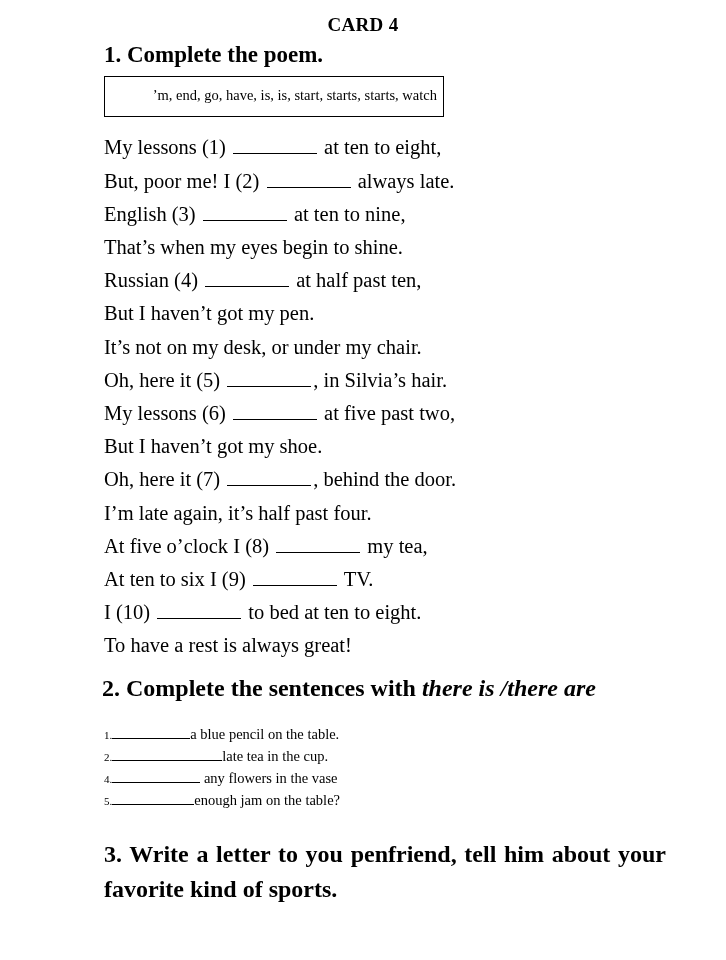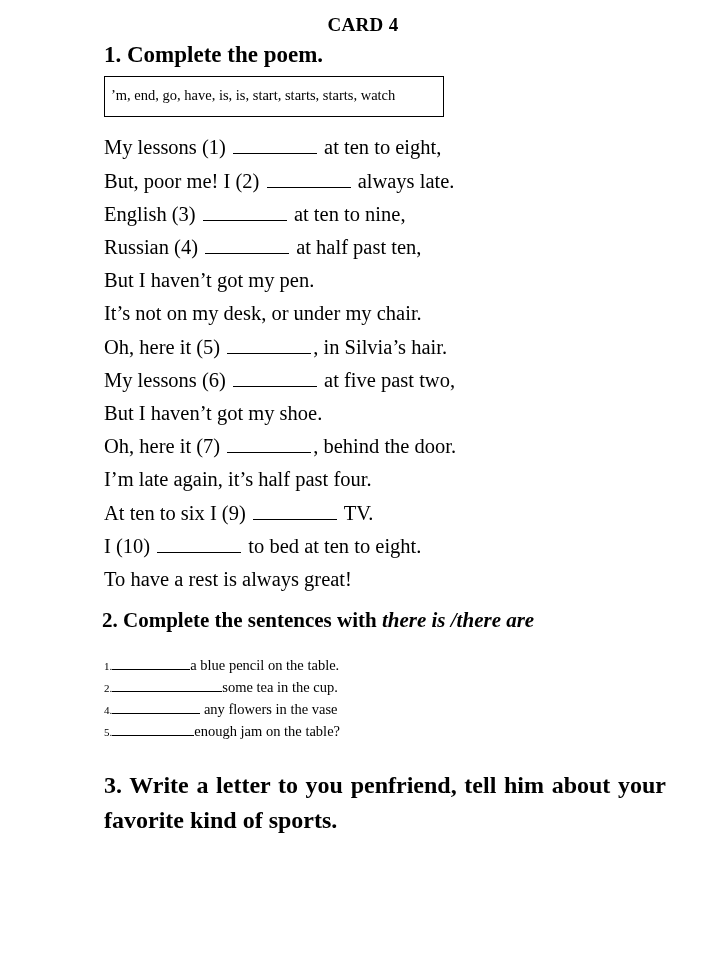--- a/index.html
+++ b/index.html
@@ -35,42 +35,42 @@
     padding-left: 70px;
   }
   .wordbank {
     box-sizing: border-box;
     margin-left: 70px;
     width: 340px;
     border: 1.6px solid #000;
     padding: 10px 6px 12px 6px;
     font-size: 14.5px;
     line-height: 1.2;
-    text-align: left;
+    text-align: right;
   }
   .poem {
     margin: 14px 0 0 0;
     padding-left: 70px;
   }
   .poem-line {
     font-size: 20.5px;
     line-height: 1.62;
     white-space: pre;
   }
   .blank {
     display: inline-block;
     border-bottom: 1.4px solid #000;
     width: 84px;
     vertical-align: baseline;
     height: 0.95em;
     margin: 0 2px;
   }
   .task2-heading {
     font-weight: bold;
-    font-size: 21px;
+    font-size: 24px;
     margin: 12px 0 10px 0;
     padding-left: 68px;
   }
   .task2-heading .ital {
     font-style: italic;
   }
   .sentences {
     padding-left: 70px;
     margin-top: 21px;
   }
@@ -107,39 +107,41 @@
   <div class="card-title">CARD 4</div>
 
   <div class="task-heading">1.  Complete the poem.</div>
 
   <div class="wordbank">’m, end, go, have, is, is, start, starts, starts, watch</div>
 
   <div class="poem" id="poem">
       <div class="poem-line"><span>My lessons (1) </span><span class="blank"></span><span> at ten to eight,</span></div>
       <div class="poem-line"><span>But, poor me! I (2) </span><span class="blank"></span><span> always late.</span></div>
       <div class="poem-line"><span>English (3) </span><span class="blank"></span><span> at ten to nine,</span></div>
+      <div class="poem-line"><span>That’s when my eyes begin to shine.</span></div>
       <div class="poem-line"><span>Russian (4) </span><span class="blank"></span><span> at half past ten,</span></div>
       <div class="poem-line"><span>But I haven’t got my pen.</span></div>
       <div class="poem-line"><span>It’s not on my desk, or under my chair.</span></div>
       <div class="poem-line"><span>Oh, here it (5) </span><span class="blank"></span><span>, in Silvia’s hair.</span></div>
       <div class="poem-line"><span>My lessons (6) </span><span class="blank"></span><span> at five past two,</span></div>
       <div class="poem-line"><span>But I haven’t got my shoe.</span></div>
       <div class="poem-line"><span>Oh, here it (7) </span><span class="blank"></span><span>, behind the door.</span></div>
       <div class="poem-line"><span>I’m late again, it’s half past four.</span></div>
+      <div class="poem-line"><span>At five o’clock I (8) </span><span class="blank"></span><span> my tea,</span></div>
       <div class="poem-line"><span>At ten to six I (9) </span><span class="blank"></span><span> TV.</span></div>
       <div class="poem-line"><span>I (10) </span><span class="blank"></span><span> to bed at ten to eight.</span></div>
       <div class="poem-line"><span>To have a rest is always great!</span></div>
     </div>
 
   <div class="task2-heading">
     <span>2. Complete the sentences with </span><span class="ital">there is /there are</span>
   </div>
 
   <div class="sentences" id="sentences">
       <div class="sent-row"><span class="sent-num">1.</span><span class="sent-blank" style="width: 78px;"></span><span>a blue pencil on the table.</span></div>
-      <div class="sent-row"><span class="sent-num">2.</span><span class="sent-blank" style="width: 110px;"></span><span>some tea in the cup.</span></div>
+      <div class="sent-row"><span class="sent-num">2.</span><span class="sent-blank" style="width: 110px;"></span><span>late tea in the cup.</span></div>
       <div class="sent-row"><span class="sent-num">4.</span><span class="sent-blank" style="width: 88px;"></span><span> any flowers in the vase</span></div>
       <div class="sent-row"><span class="sent-num">5.</span><span class="sent-blank" style="width: 82px;"></span><span>enough jam on the table?</span></div>
     </div>
 
   <div class="task3">3. Write a letter to you penfriend, tell him about your favorite kind of sports.</div>
 
 </div>
 
 </body></html>

